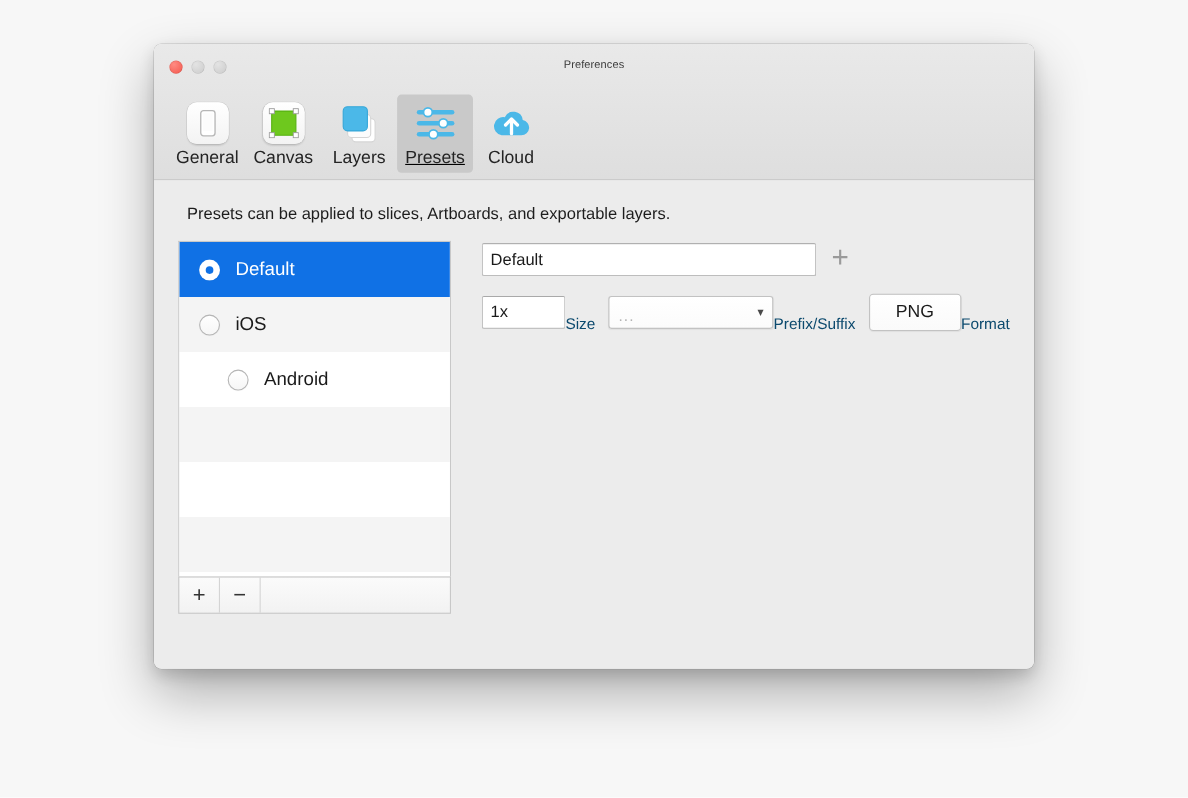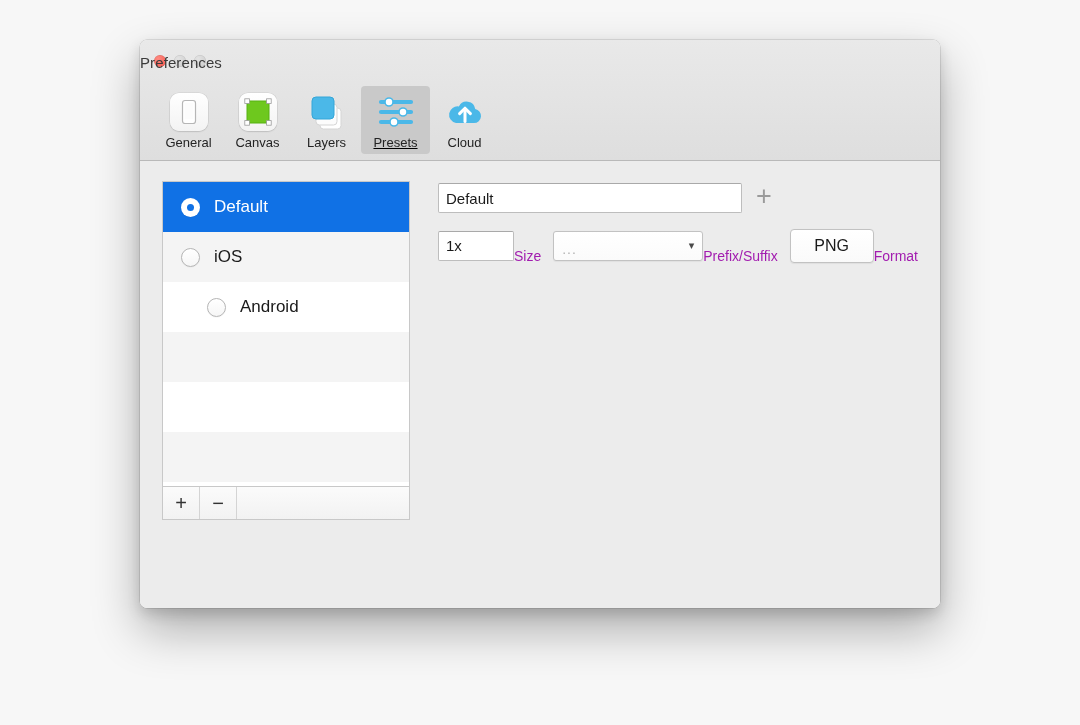--- a/index.html
+++ b/index.html
@@ -62,22 +62,22 @@
     box-shadow: inset 0 0 0 0.5px rgba(0,0,0,0.12);
   }
   .light.min, .light.max {
     background: radial-gradient(circle at 35% 30%, #e3e3e3, #d2d2d2 70%, #c4c4c4 100%);
     box-shadow: inset 0 0 0 0.5px rgba(0,0,0,0.10);
   }
   .win-title {
     position: absolute;
     left: 0; right: 0;
     top: 14px;
-    text-align: left;
-    font-size: 15px;
+    text-align: center;
+    font-size: 10px;
     color: #3b3b3b;
     letter-spacing: 0.1px;
   }
 
   
   .toolbar {
     display: flex;
     align-items: flex-end;
     padding: 0 14px 6px 14px;
     gap: 0px;
@@ -97,21 +97,21 @@
     text-decoration: underline;
   }
   .tab-icon {
     width: 42px;
     height: 42px;
     display: flex;
     align-items: center;
     justify-content: center;
   }
   .tab-label {
-    font-size: 13px;
+    font-size: 16px;
     color: #242424;
     margin-top: 2px;
     white-space: nowrap;
   }
 
   
   .plate {
     width: 38px; height: 38px;
     border-radius: 9px;
     background: linear-gradient(to bottom, #ffffff, #f3f3f3);
@@ -292,21 +292,21 @@
     border: 1px solid #c2c2c2;
     border-radius: 4px;
     background: linear-gradient(to bottom, #ffffff, #fafafa);
     display: flex; align-items: center; justify-content: center;
     font-size: 16px; color: #1a1a1a;
     cursor: default; user-select: none;
     box-shadow: 0 0.5px 1px rgba(0,0,0,0.06);
   }
   .flabel {
     font-size: 14px;
-    color: #a21caf;
+    color: #0c4a6e;
     margin-top: 21px;
   }
 </style>
 </head>
 <body>
 
 <div class="window">
 
   <div class="titlebar-wrap">
     <div class="titlebar">
@@ -387,20 +387,21 @@
             <path d="M13.6 17.6 L19 12.2 L24.4 17.6" fill="none" stroke="#ffffff" stroke-width="3" stroke-linecap="round" stroke-linejoin="round"></path>
           </svg>
         </div>
         <div class="tab-label">Cloud</div>
       </div>
 
     </div>
   </div>
 
   <div class="body">
+    <div class="desc">Presets can be applied to slices, Artboards, and exportable layers.</div>
 
     <div class="columns">
 
       <div class="list-col">
         <div class="list-box">
 
           <div class="row selected">
             <span class="radio"></span>
             <span>Default</span>
           </div>

